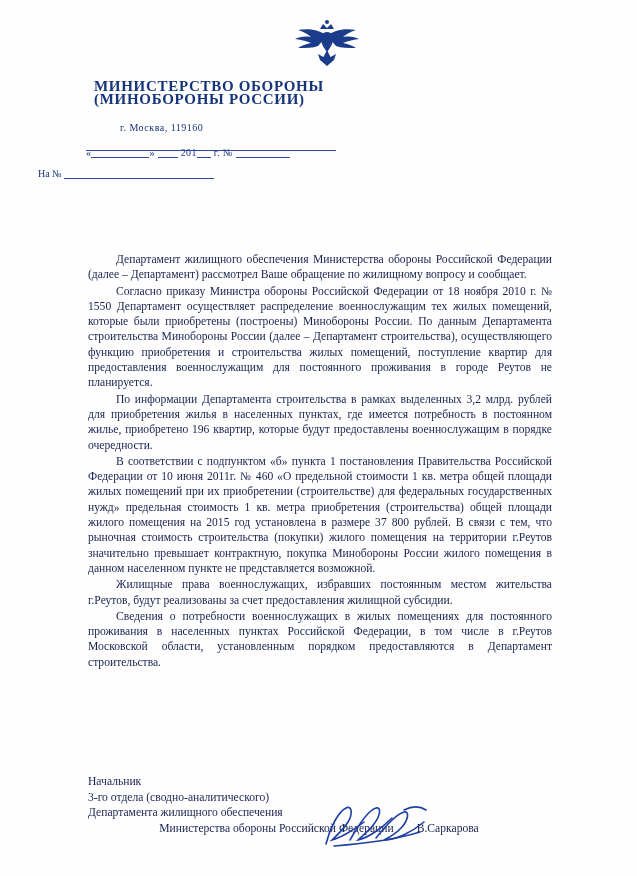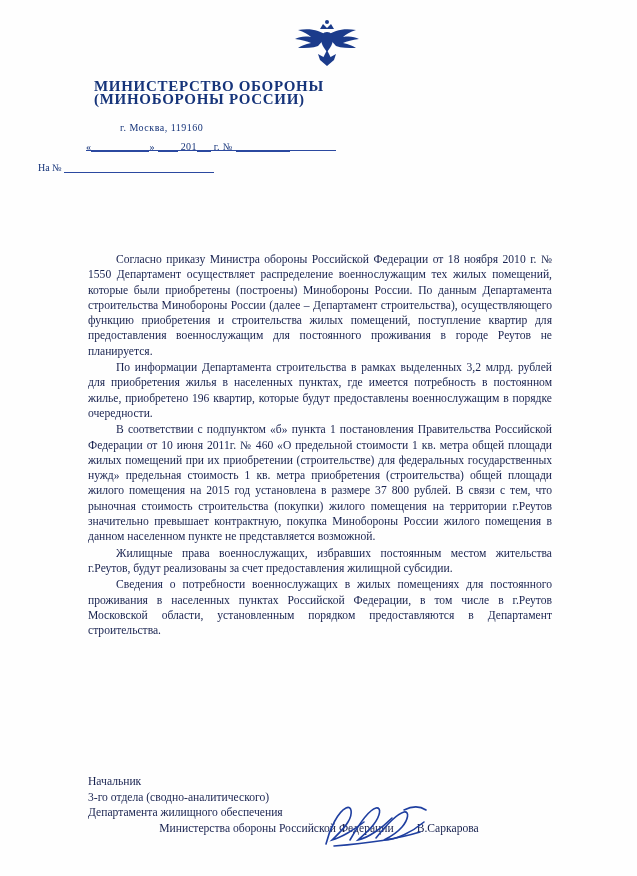--- a/index.html
+++ b/index.html
@@ -50,21 +50,21 @@
     font-weight: bold;
   }
   .city-line {
     margin-top: 16px;
     padding-left: 120px;
     font-size: 10px;
     color: #16347a;
     letter-spacing: 0.5px;
   }
   .blank-date {
-    margin-top: 8px;
+    margin-top: 14px;
     padding-left: 86px;
     font-size: 10px;
     color: #16347a;
     letter-spacing: 0.4px;
   }
   .blank-date .u {
     display: inline-block;
     border-bottom: 1px solid #2b49a0;
     height: 10px;
     vertical-align: bottom;
@@ -176,20 +176,21 @@
     </div>
 
     <div class="blank-ref">
       <span>На №</span>
       <span class="u u-ref"></span>
     </div>
   </div>
   <div class="rule"></div>
 
   <div class="body-text">
+    <p>Департамент жилищного обеспечения Министерства обороны Российской Федерации (далее – Департамент) рассмотрел Ваше обращение по жилищному вопросу и сообщает.</p>
     <p>Согласно приказу Министра обороны Российской Федерации от 18 ноября 2010 г. № 1550 Департамент осуществляет распределение военнослужащим тех жилых помещений, которые были приобретены (построены) Минобороны России. По данным Департамента строительства Минобороны России (далее – Департамент строительства), осуществляющего функцию приобретения и строительства жилых помещений, поступление квартир для предоставления военнослужащим для постоянного проживания в городе Реутов не планируется.</p>
     <p>По информации Департамента строительства в рамках выделенных 3,2 млрд. рублей для приобретения жилья в населенных пунктах, где имеется потребность в постоянном жилье, приобретено 196 квартир, которые будут предоставлены военнослужащим в порядке очередности.</p>
     <p>В соответствии с подпунктом «б» пункта 1 постановления Правительства Российской Федерации от 10 июня 2011г. № 460 «О предельной стоимости 1 кв. метра общей площади жилых помещений при их приобретении (строительстве) для федеральных государственных нужд» предельная стоимость 1 кв. метра приобретения (строительства) общей площади жилого помещения на 2015 год установлена в размере 37 800 рублей. В связи с тем, что рыночная стоимость строительства (покупки) жилого помещения на территории г.Реутов значительно превышает контрактную, покупка Минобороны России жилого помещения в данном населенном пункте не представляется возможной.</p>
     <p>Жилищные права военнослужащих, избравших постоянным местом жительства г.Реутов, будут реализованы за счет предоставления жилищной субсидии.</p>
     <p>Сведения о потребности военнослужащих в жилых помещениях для постоянного проживания в населенных пунктах Российской Федерации, в том числе в г.Реутов Московской области, установленным порядком предоставляются в Департамент строительства.</p>
   </div>
 
   <div class="sign-block">
     <div class="ln">Начальник</div>
     <div class="ln">3-го отдела (сводно-аналитического)</div>

